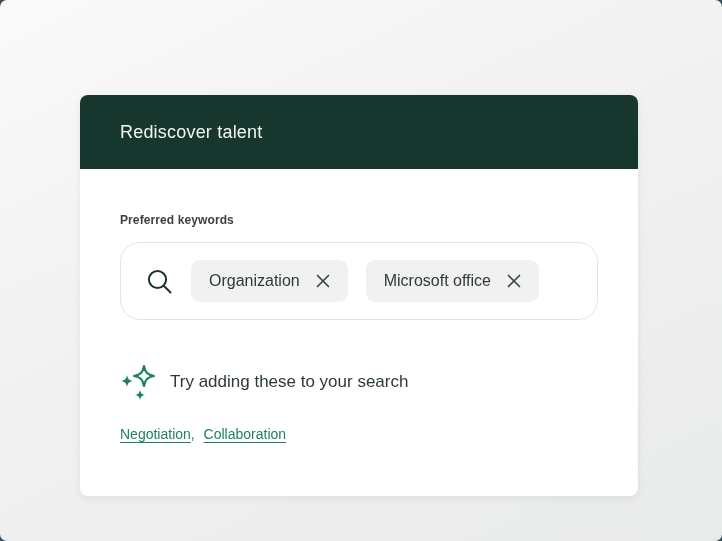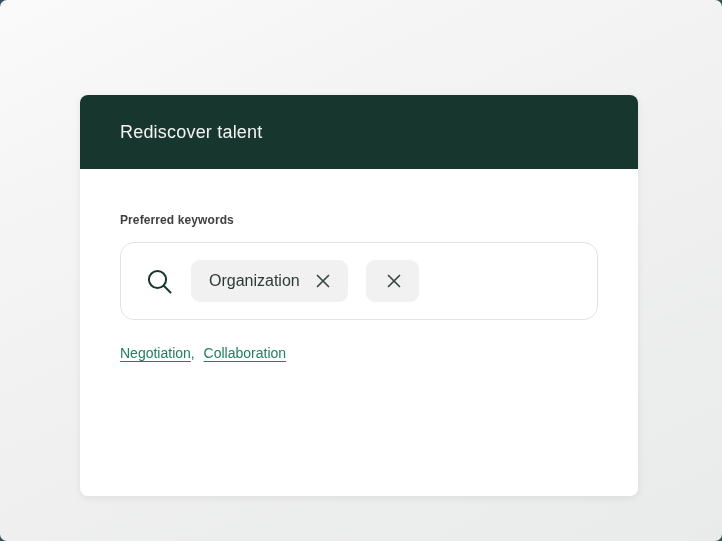--- a/index.html
+++ b/index.html
@@ -44,21 +44,21 @@
     font-size: 12px;
     font-weight: 700;
     color: #404040;
     letter-spacing: 0.1px;
   }
   .search-box {
     margin-top: 15px;
     height: 78px;
     width: 100%;
     border: 1px solid #e2e3e3;
-    border-radius: 14px;
+    border-radius: 20px;
     background: #ffffff;
     display: flex;
     align-items: center;
     padding: 0 18px 0 24px;
   }
   .search-icon-wrap {
     flex: 0 0 auto;
     display: flex; align-items: center; justify-content: center;
     margin-right: 17px;
   }
@@ -136,33 +136,44 @@
               <span style="display:flex;">
                 <svg width="16" height="16" viewBox="0 0 16 16" fill="none">
                   <line x1="2.5" y1="2.5" x2="13.5" y2="13.5" stroke="#3a4a44" stroke-width="1.7" stroke-linecap="round"></line>
                   <line x1="13.5" y1="2.5" x2="2.5" y2="13.5" stroke="#3a4a44" stroke-width="1.7" stroke-linecap="round"></line>
                 </svg>
               </span>
             </button>
           </div>
 
           <div class="chip">
+            <span class="chip-label">Microsoft office</span>
             <button class="chip-remove">
               <span style="display:flex;">
                 <svg width="16" height="16" viewBox="0 0 16 16" fill="none">
                   <line x1="2.5" y1="2.5" x2="13.5" y2="13.5" stroke="#3a4a44" stroke-width="1.7" stroke-linecap="round"></line>
                   <line x1="13.5" y1="2.5" x2="2.5" y2="13.5" stroke="#3a4a44" stroke-width="1.7" stroke-linecap="round"></line>
                 </svg>
               </span>
             </button>
           </div>
 
         </div>
       </div>
 
+      <div class="suggest-row">
+        <span class="sparkle-wrap">
+          <svg width="37" height="38" viewBox="0 0 37 38" fill="none">
+            <path d="M24 3C25.2 9.5 27.5 11.8 34 13C27.5 14.2 25.2 16.5 24 23C22.8 16.5 20.5 14.2 14 13C20.5 11.8 22.8 9.5 24 3Z" stroke="#1b8261" stroke-width="2.2" stroke-linejoin="round"></path>
+            <path d="M7 12C7.7 15.9 9.1 17.3 13 18C9.1 18.7 7.7 20.1 7 24C6.3 20.1 4.9 18.7 1 18C4.9 17.3 6.3 15.9 7 12Z" fill="#1b8261"></path>
+            <path d="M20 27C20.6 30.2 21.8 31.4 25 32C21.8 32.6 20.6 33.8 20 37C19.4 33.8 18.2 32.6 15 32C18.2 31.4 19.4 30.2 20 27Z" fill="#1b8261"></path>
+          </svg>
+        </span>
+        <span class="suggest-text">Try adding these to your search</span>
+      </div>
 
       <div class="links-row">
         <a class="keyword-link">Negotiation</a><span class="link-separator">,</span>
         <a class="keyword-link">Collaboration</a>
       </div>
 
     </div>
   </div>
 </div>
 

